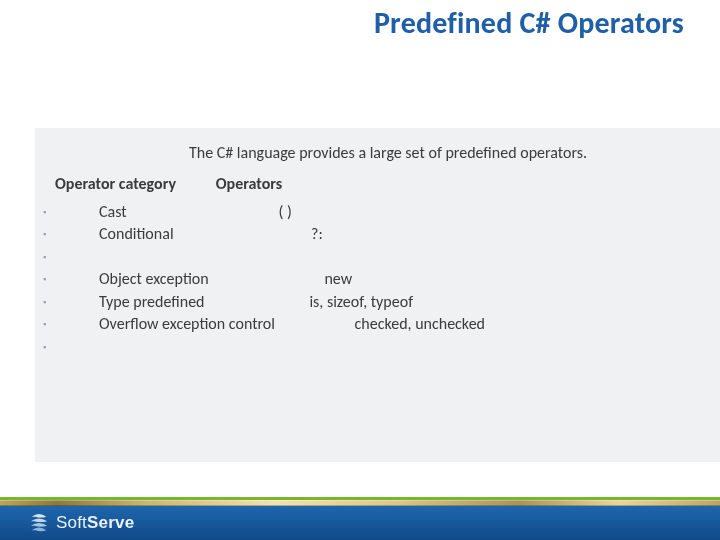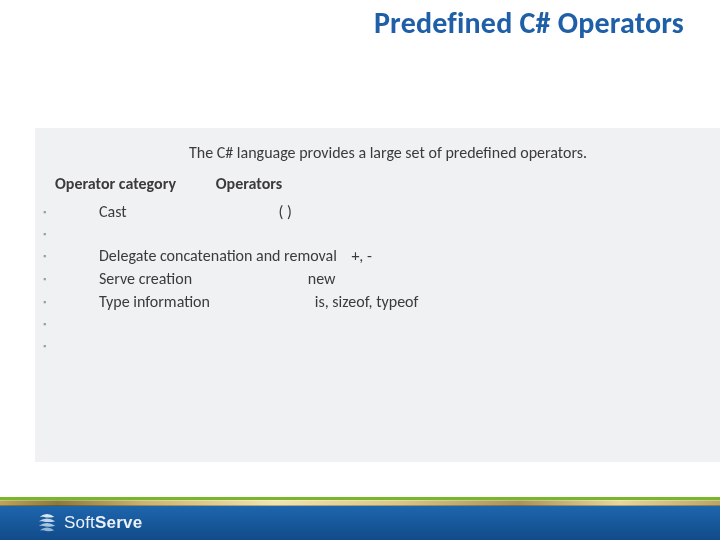--- a/index.html
+++ b/index.html
@@ -84,21 +84,21 @@
     background: linear-gradient(to right,
       #bda45a 0%, #8a7a3d 8%, #c9b470 20%, #f1e3b0 38%,
       #d9c889 55%, #a8935a 72%, #e7d79d 86%, #b8a466 100%);
     box-shadow: inset 0 1px 0 rgba(255,255,255,0.3), inset 0 -1px 0 rgba(0,0,0,0.25);
   }
   .blue-bar {
     height: 34px;
     background: linear-gradient(to bottom, #1e66ad 0%, #114a89 100%);
     display: flex;
     align-items: center;
-    padding-left: 36px;
+    padding-left: 28px;
     box-sizing: border-box;
   }
   .logo-wrap {
     display: flex;
     align-items: center;
     gap: 6px;
   }
   .logo-mark {
     width: 22px;
     height: 20px;
@@ -127,35 +127,36 @@
   <div class="hdr-line">
     <span>Operator category</span>&nbsp;&nbsp;&nbsp;&nbsp;&nbsp;&nbsp;&nbsp;&nbsp;&nbsp;&nbsp;&nbsp;<span>Operators</span>
   </div>
 
   <div class="row">
     <span class="bullet">▪</span>
     <span class="txt">Cast                                          ( )</span>
   </div>
   <div class="row">
     <span class="bullet">▪</span>
+    <span class="txt">Conditional                                      ?:</span>
   </div>
   <div class="row">
     <span class="bullet">▪</span>
-    <span class="txt">Delegate concatenation and removal    +, -</span>
   </div>
   <div class="row">
     <span class="bullet">▪</span>
-    <span class="txt">Serve creation                                new</span>
+    <span class="txt">Object exception                                new</span>
   </div>
   <div class="row">
     <span class="bullet">▪</span>
-    <span class="txt">Type information                             is, sizeof, typeof</span>
+    <span class="txt">Type predefined                             is, sizeof, typeof</span>
   </div>
   <div class="row">
     <span class="bullet">▪</span>
+    <span class="txt">Overflow exception control                      checked, unchecked</span>
   </div>
   <div class="row">
     <span class="bullet">▪</span>
   </div>
 </div>
 
 <div class="footer">
   <div class="green-stripe"></div>
   <div class="gold-stripe"></div>
   <div class="blue-bar">

